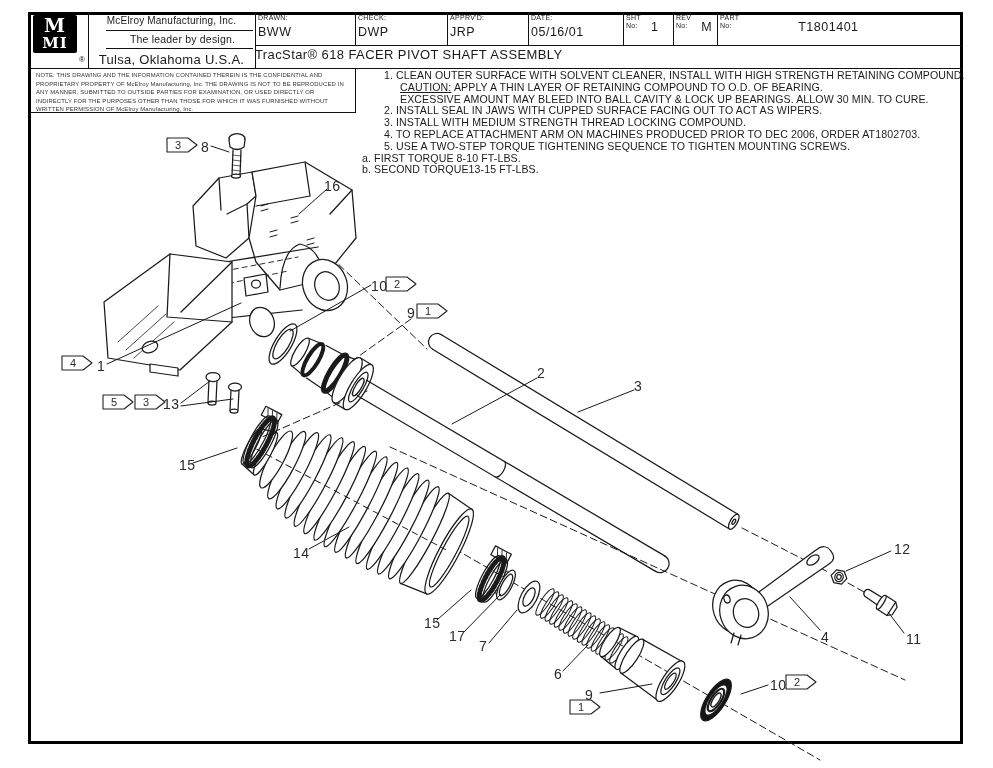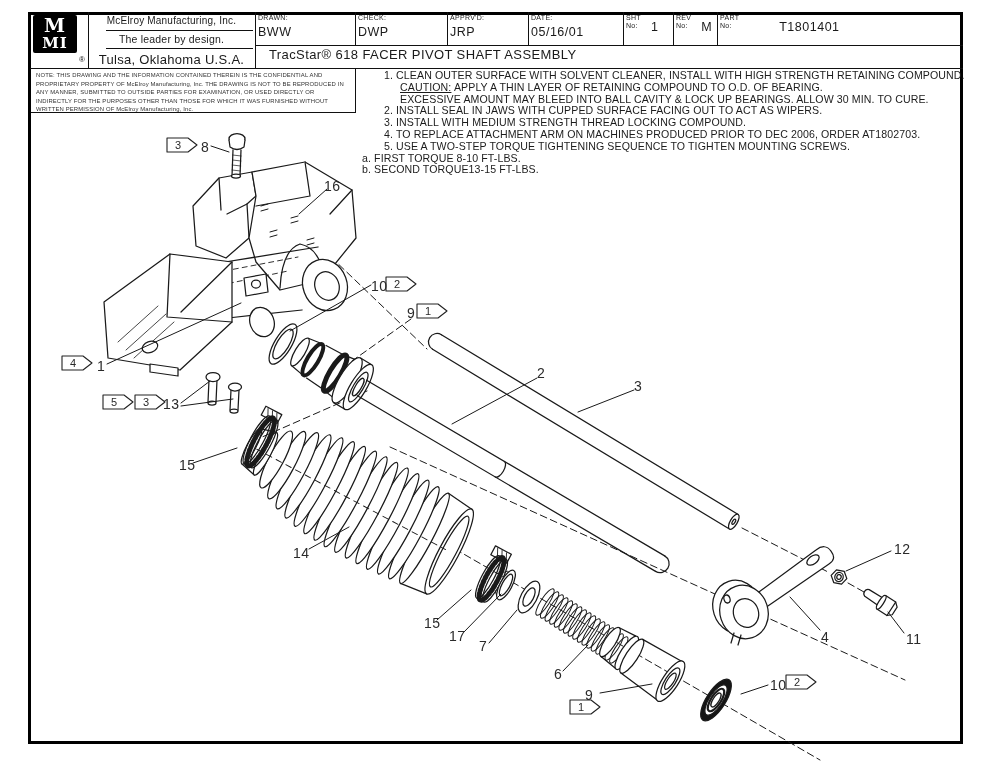--- a/index.html
+++ b/index.html
@@ -11,31 +11,31 @@
   .vline{position:absolute;width:0;border-left:1.4px solid #111;}
   .hline{position:absolute;height:0;border-top:1.4px solid #111;}
   
   #logo{left:33px;top:15px;width:44px;height:38px;background:#000;color:#fff;text-align:center;
         font-family:"DejaVu Serif",serif;font-weight:bold;line-height:1;border-radius:2px;}
   #logo .l1{font-size:19px;display:block;margin-top:1px;letter-spacing:1px;}
   #logo .l2{font-size:15px;display:block;margin-top:1px;letter-spacing:1px;}
   #regmark{left:79px;top:55px;font-size:8px;color:#111;}
   .comprow{left:90px;width:163px;text-align:center;color:#1a1a1a;}
   #comp-name{top:15px;font-size:10px;letter-spacing:.2px;}
-  #comp-tag{top:33px;font-size:10.5px;letter-spacing:.2px;}
+  #comp-tag{top:33px;font-size:10.5px;letter-spacing:.2px;padding-left:11px;}
   #comp-loc{top:52px;font-size:13px;letter-spacing:.3px;}
   .cell{position:absolute;box-sizing:border-box;color:#1a1a1a;}
   .cell .lbl{font-size:7px;letter-spacing:.3px;display:block;line-height:1.15;}
   .cell .val{font-size:12.5px;letter-spacing:.5px;}
   .cell.single .val{display:block;margin-top:3px;}
   .cell.stacked{display:flex;align-items:flex-start;}
   .cell.stacked .lblwrap{flex:0 0 auto;}
   .cell.stacked .val{margin-left:10px;margin-top:6px;}
   #title-row{left:255px;top:47px;width:656px;height:21px;font-size:13px;letter-spacing:.4px;
-             color:#1a1a1a;padding-left:14px;box-sizing:border-box;}
+             color:#1a1a1a;box-sizing:border-box;}
   
   #legal{left:31px;top:69px;width:325px;height:44px;border-right:1.4px solid #111;border-bottom:1.4px solid #111;
          box-sizing:border-box;padding:2px 5px 0 5px;font-size:5.9px;line-height:1.45;color:#333;letter-spacing:.15px;}
   
   #notes{left:362px;top:70px;width:600px;color:#1c1c1c;}
   #notes .nheading{font-size:11px;letter-spacing:.4px;margin-bottom:1px;}
   #notes .nline{font-size:10.6px;letter-spacing:.1px;line-height:1.02;margin-bottom:1px;white-space:nowrap;}
   #notes .ind1{margin-left:22px;} #notes .ind2{margin-left:38px;} #notes .ind3{}
   #notes .u{text-decoration:underline;}
   svg text{font-family:"Liberation Sans",sans-serif;}
@@ -93,21 +93,21 @@
     </span>
   <span class="val">1</span>
 </div>
 <div class="cell stacked" style="left:676px;top:14px;width:40px;">
   <span class="lblwrap">
       <span class="lbl">REV</span>
       <span class="lbl">No:</span>
     </span>
   <span class="val">M</span>
 </div>
-<div class="cell stacked" style="left:720px;top:14px;width:240px;">
+<div class="cell stacked" style="left:720px;top:14px;width:240px;gap:19px;">
   <span class="lblwrap">
       <span class="lbl">PART</span>
       <span class="lbl">No:</span>
     </span>
   <span class="val" style="margin-left:40px;">T1801401</span>
 </div>
 <div class="abs" id="title-row">TracStar® 618 FACER PIVOT SHAFT ASSEMBLY</div>
 
 <div class="abs" id="legal">NOTE: THIS DRAWING AND THE INFORMATION CONTAINED THEREIN IS THE CONFIDENTIAL AND PROPRIETARY PROPERTY OF McElroy Manufacturing, Inc. THE DRAWING IS NOT TO BE REPRODUCED IN ANY MANNER, SUBMITTED TO OUTSIDE PARTIES FOR EXAMINATION, OR USED DIRECTLY OR INDIRECTLY FOR THE PURPOSES OTHER THAN THOSE FOR WHICH IT WAS FURNISHED WITHOUT WRITTEN PERMISSION OF McElroy Manufacturing, Inc.</div>
 

